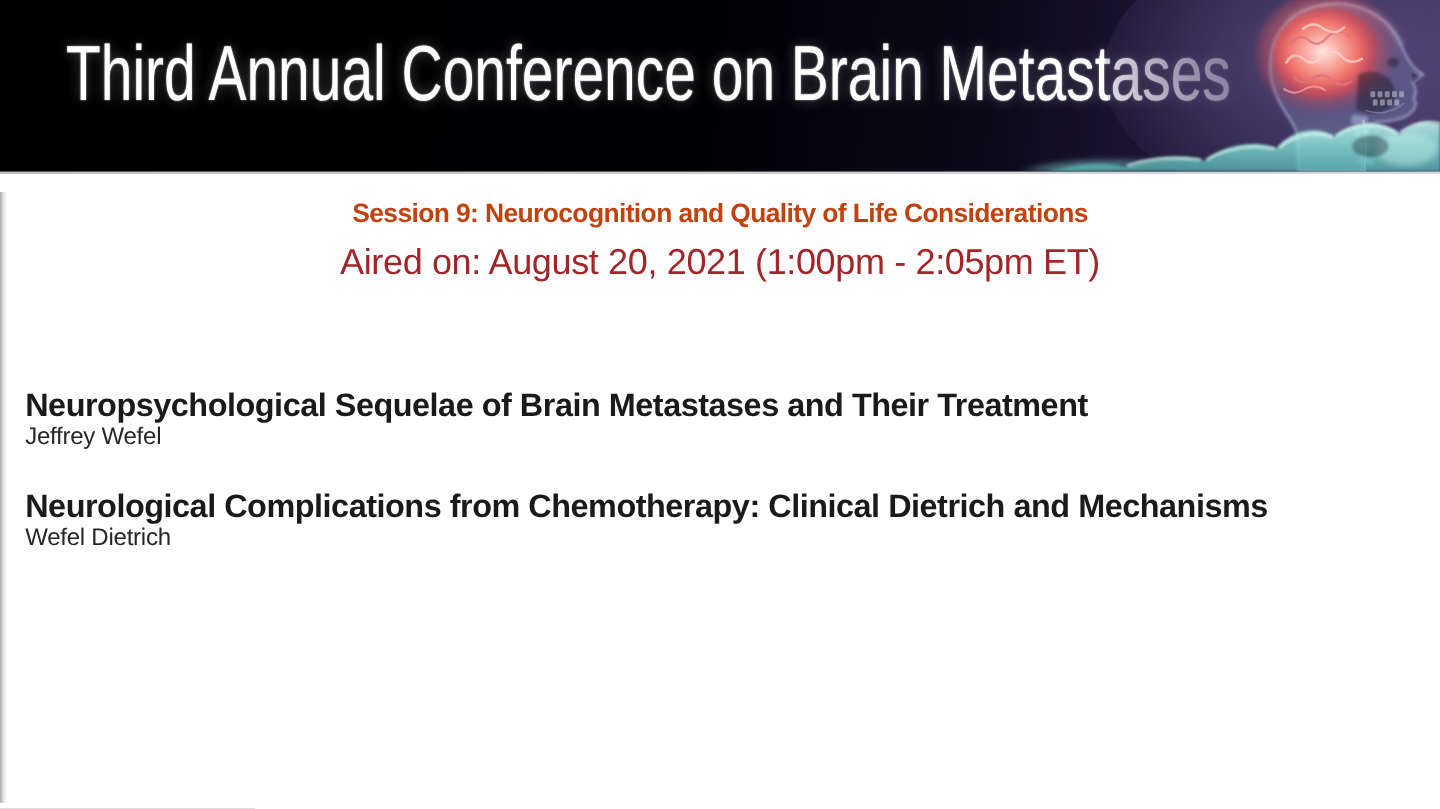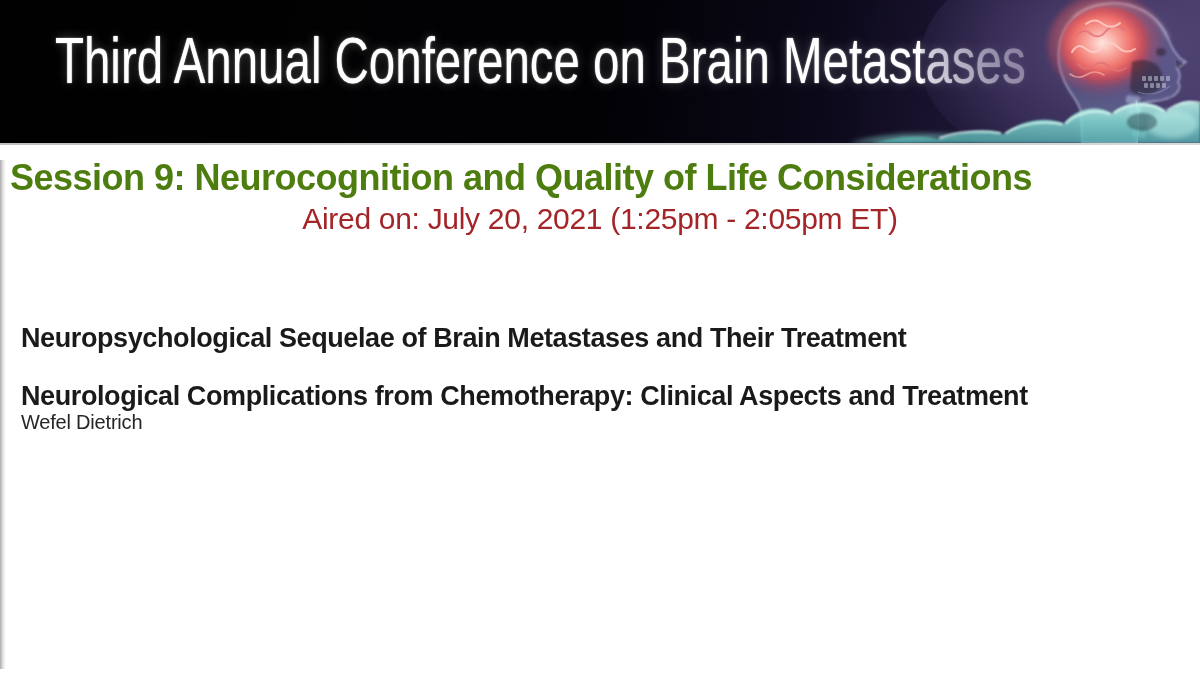--- a/index.html
+++ b/index.html
@@ -45,24 +45,24 @@
   .slide-body { position:relative; width:100%; height:529px; background:#ffffff; }
 
   .edge-shadow {
     position:absolute; left:0; top:0; bottom:20px; width:6px;
     background:linear-gradient(90deg, rgba(70,70,70,0.45), rgba(130,130,130,0.18) 55%, rgba(255,255,255,0));
     pointer-events:none;
   }
 
   .session-title {
     margin:15px 10px 0;
-    text-align:left;
-    font-size:36px; line-height:36px; font-weight:700;
+    text-align:center;
+    font-size:22px; line-height:36px; font-weight:700;
     letter-spacing:-0.5px;
-    color:#4d7c0f;
+    color:#c2410c;
   }
   .aired {
     margin:5px 10px 0;
     text-align:center;
     font-size:30px; line-height:35px; font-weight:400;
     letter-spacing:-0.3px;
     color:#A42528;
   }
 
   .talks { margin:90px 0 0 21px; }
@@ -177,25 +177,26 @@
         <path d="M160,138 C176,132 196,130 220,133"></path>
       </g>
     </svg>
   </header>
   <div class="banner-underline"></div>
 
   <main class="slide-body">
     <div class="edge-shadow"></div>
 
     <h2 class="session-title">Session 9: Neurocognition and Quality of Life Considerations</h2>
-    <p class="aired">Aired on: July 20, 2021 (1:25pm - 2:05pm ET)</p>
+    <p class="aired">Aired on: August 20, 2021 (1:00pm - 2:05pm ET)</p>
 
     <section class="talks">
       <div class="talk">
         <p class="talk-title">Neuropsychological Sequelae of Brain Metastases and Their Treatment</p>
+        <p class="talk-speaker">Jeffrey Wefel</p>
       </div>
       <div class="talk">
-        <p class="talk-title">Neurological Complications from Chemotherapy: Clinical Aspects and Treatment</p>
+        <p class="talk-title">Neurological Complications from Chemotherapy: Clinical Dietrich and Mechanisms</p>
         <p class="talk-speaker">Wefel Dietrich</p>
       </div>
     </section>
   </main>
 </div>
 
 </body></html>

